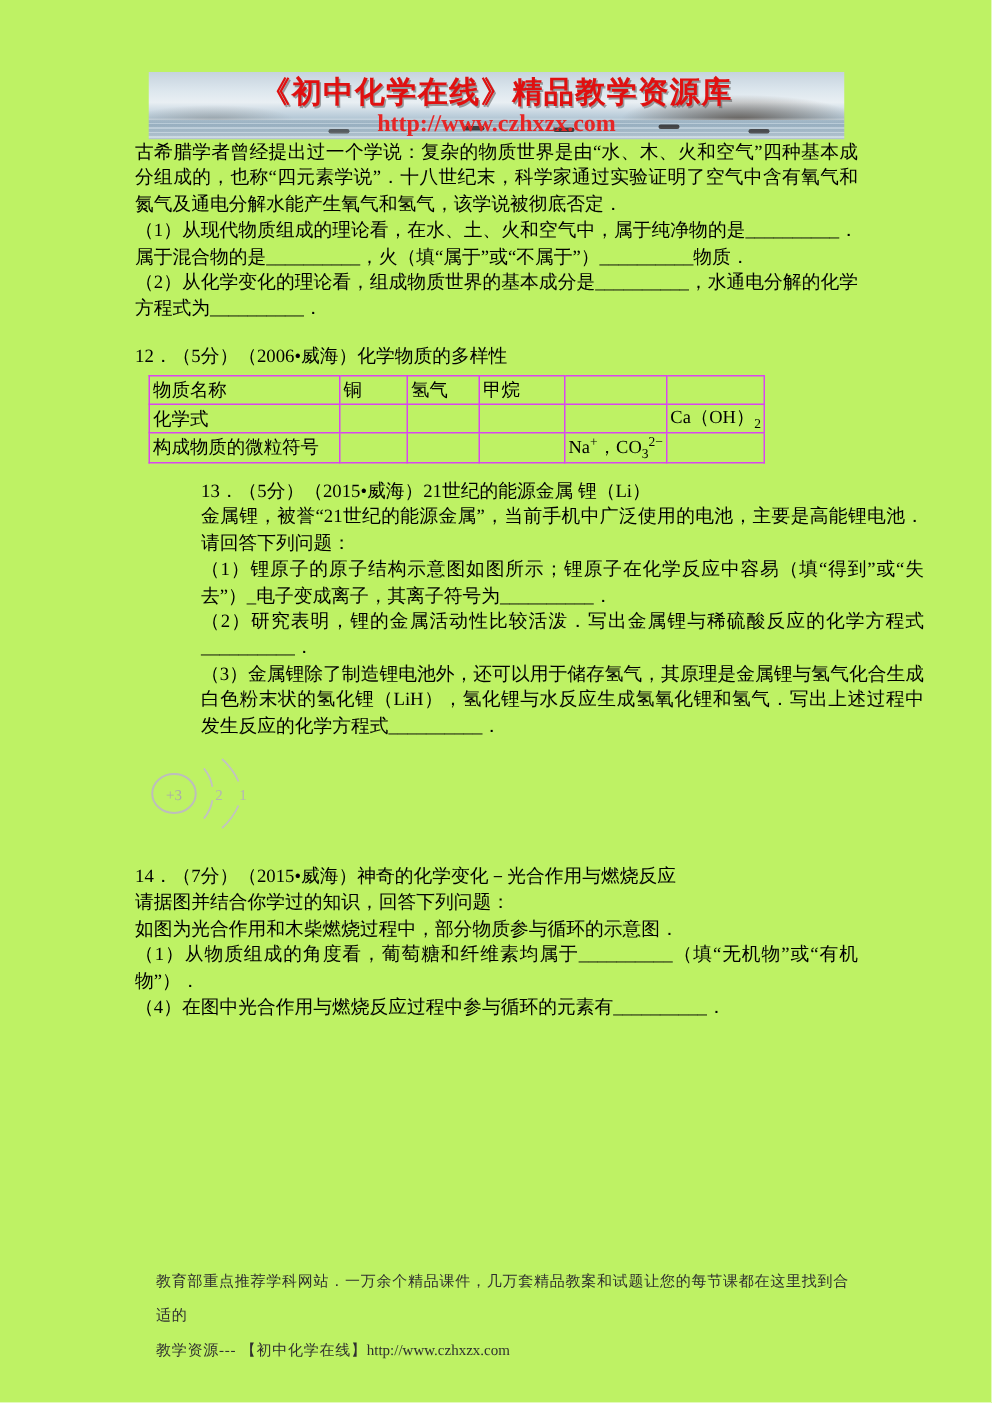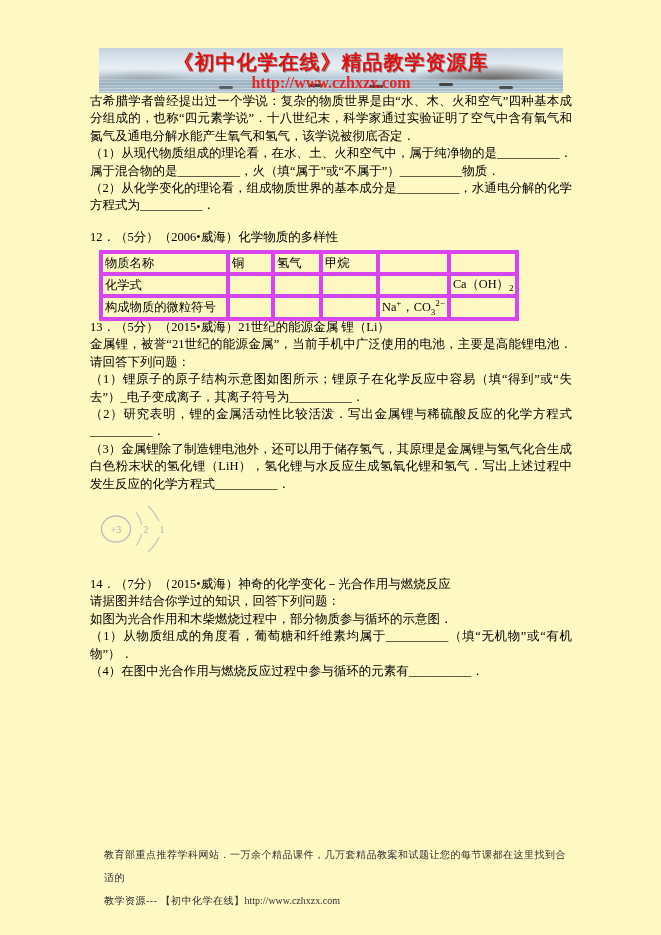--- a/index.html
+++ b/index.html
@@ -1,17 +1,17 @@
 <!DOCTYPE html>
 <html><head>
 <meta charset="utf-8">
 <style>
   html,body { margin:0; padding:0; background:#ffffff; }
   .page {
-    position:relative; width:661px; height:935px; background:#fef9c3;
+    position:relative; width:661px; height:935px; background:#bef264;
     font-family:"Liberation Serif","DejaVu Serif",serif; color:#000;
     overflow:hidden;
   }
 
   
   .banner { position:absolute; left:99px; top:48px; width:464px; height:45px; overflow:hidden; }
   .banner-bg {
     position:absolute; inset:0;
     background:linear-gradient(180deg,#c6d3de 0%,#dde7ee 28%,#e9eff3 45%,#c2d2de 62%,#9fb7c8 78%,#b4c7d4 92%,#c3d2dc 100%);
   }
@@ -44,30 +44,30 @@
     font-size:16px; line-height:19px; font-weight:bold; color:#e62626;
   }
 
   
   .content { position:absolute; left:90px; width:482px; font-size:12.5px; line-height:17.4px; text-align:justify; }
   .content p { margin:0; }
   .heading { position:absolute; left:90px; font-size:12.5px; line-height:17.4px; white-space:nowrap; }
 
   .q11 { top:93px; }
   .q12-heading { top:229px; }
-  .q13 { top:319px; }
+  .q13 { top:319px;margin-left:44px; }
   .q14 { top:576px; }
 
   
   .q12-table {
     position:absolute; left:99px; top:250px; border-collapse:collapse;
     font-size:12.3px; table-layout:fixed;
   }
   .q12-table td {
-    border:4px solid #d946ef; height:18px; padding:0 2px; vertical-align:middle;
+    border:1px solid #d946ef; height:18px; padding:0 2px; vertical-align:middle;
     overflow:visible; white-space:nowrap;
   }
   .q12-table sub { font-size:9px; }
   .q12-table sup { font-size:9px; }
 
   
   .atom-diagram { position:absolute; left:96px; top:502px; }
 
   
   .footer {

